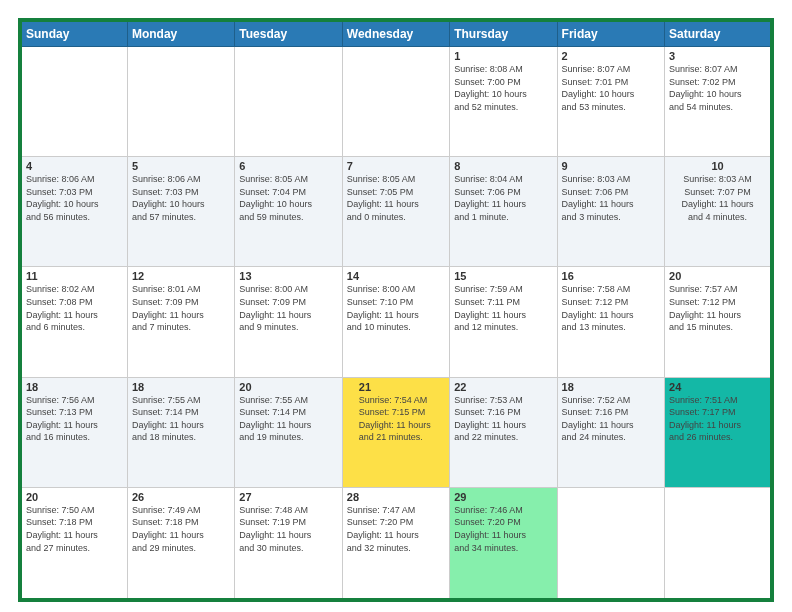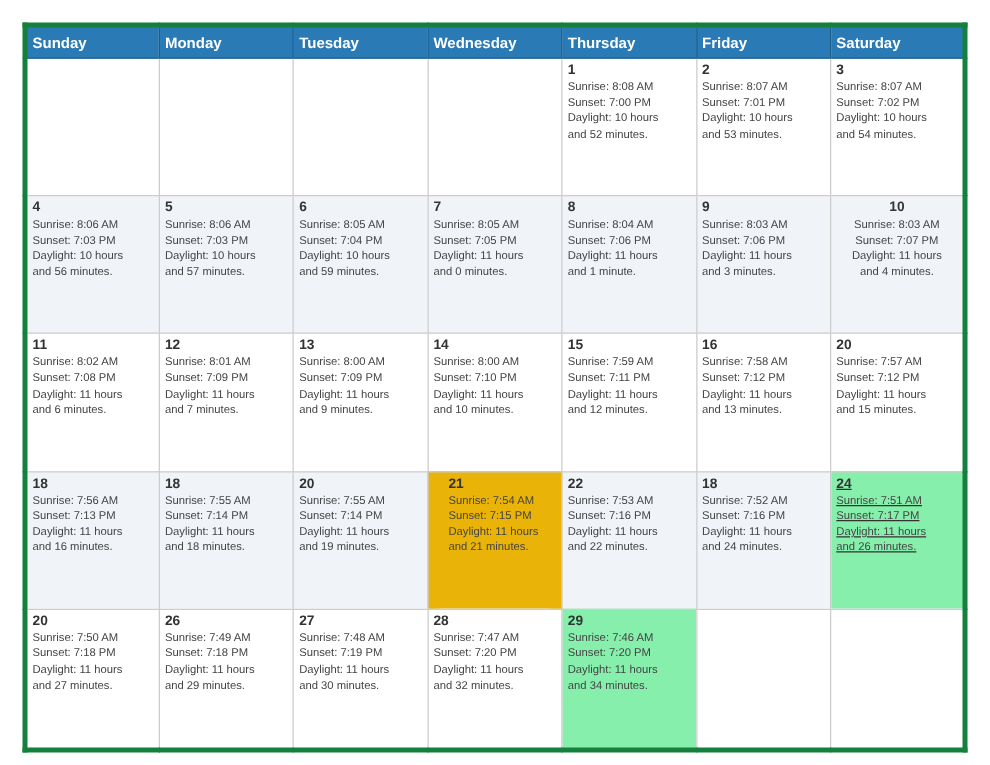--- a/index.html
+++ b/index.html
@@ -206,33 +206,33 @@
             <div class="day-info">Sunrise: 7:56 AM<br>Sunset: 7:13 PM<br>Daylight: 11 hours<br>and 16 minutes.</div>
           </td>
           <td style="background: rgb(240, 244, 248);">
             <span class="day-num">18</span>
             <div class="day-info">Sunrise: 7:55 AM<br>Sunset: 7:14 PM<br>Daylight: 11 hours<br>and 18 minutes.</div>
           </td>
           <td style="background: rgb(240, 244, 248);">
             <span class="day-num">20</span>
             <div class="day-info">Sunrise: 7:55 AM<br>Sunset: 7:14 PM<br>Daylight: 11 hours<br>and 19 minutes.</div>
           </td>
-          <td style="background: #eab308; padding-left: 16px;">
+          <td style="background: #fde047; padding-left: 16px;">
             <span class="day-num">21</span>
             <div class="day-info">Sunrise: 7:54 AM<br>Sunset: 7:15 PM<br>Daylight: 11 hours<br>and 21 minutes.</div>
           </td>
           <td style="background: rgb(240, 244, 248);">
             <span class="day-num">22</span>
             <div class="day-info">Sunrise: 7:53 AM<br>Sunset: 7:16 PM<br>Daylight: 11 hours<br>and 22 minutes.</div>
           </td>
           <td style="background: rgb(240, 244, 248);">
             <span class="day-num">18</span>
             <div class="day-info">Sunrise: 7:52 AM<br>Sunset: 7:16 PM<br>Daylight: 11 hours<br>and 24 minutes.</div>
           </td>
-          <td style="background: #86efac; text-decoration: underline;">
+          <td style="background: #14b8a6;">
             <span class="day-num">24</span>
             <div class="day-info">Sunrise: 7:51 AM<br>Sunset: 7:17 PM<br>Daylight: 11 hours<br>and 26 minutes.</div>
           </td>
         </tr>
         <tr>
           <td style="background: rgb(255, 255, 255);">
             <span class="day-num">20</span>
             <div class="day-info">Sunrise: 7:50 AM<br>Sunset: 7:18 PM<br>Daylight: 11 hours<br>and 27 minutes.</div>
           </td>
           <td style="background: rgb(255, 255, 255);">

